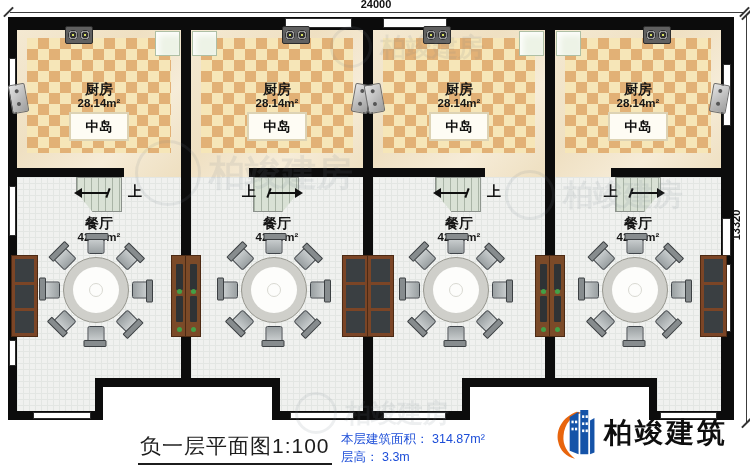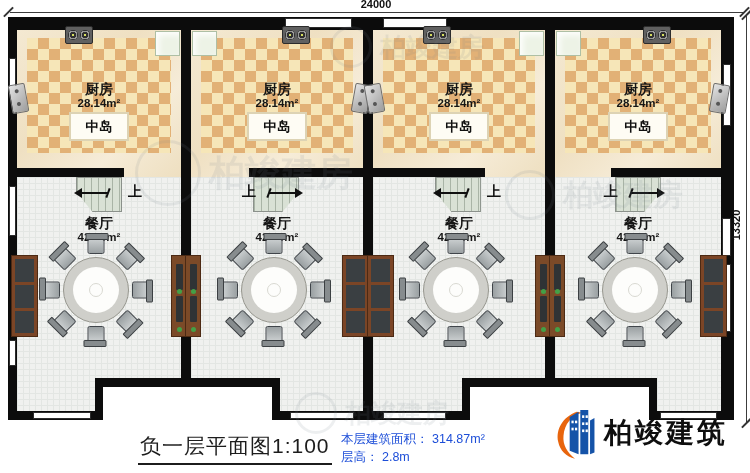--- a/index.html
+++ b/index.html
@@ -345,21 +345,21 @@
 
   <div class="dim-line" style="left:746px;top:15px;width:1px;height:408px;"></div>
   <div class="tick" style="left:740px;top:14px;"></div>
   <div class="tick" style="left:740px;top:422px;"></div>
   <div class="dim-label vert" style="left:706px;top:219px;width:60px;text-align:center;">13320</div>
 
   <div class="plan-title"><span>负一层平面图</span><span>1:100</span></div>
 
   <div class="info-block">
     <div><span>本层建筑面积：</span> <span>314.87m²</span></div>
-    <div><span>层高：</span> <span>2.8m</span></div>
+    <div><span>层高：</span> <span>3.3m</span></div>
   </div>
 
   <div class="logo">
     <svg class="logo-icon" viewBox="0 0 52 60">
       <path d="M28 6 C12 12 4 26 7 40 C9 50 16 57 26 59 C17 52 12 43 13 33 C14 20 22 10 34 7 Z" fill="#e8650d"></path>
       <g fill="#1553a8">
         <polygon points="20,12 30,6 30,54 20,50"></polygon>
         <rect x="32" y="4" width="9" height="50"></rect>
         <polygon points="43,16 48,13 48,52 43,54"></polygon>
       </g>

